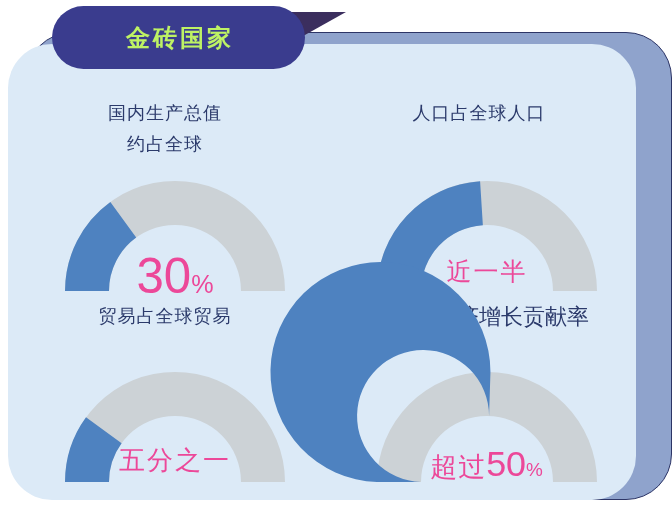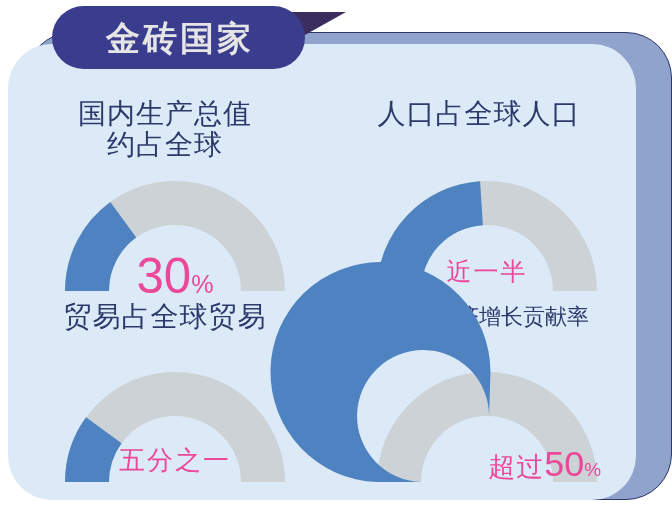--- a/index.html
+++ b/index.html
@@ -75,22 +75,22 @@
     top: 6px;
     width: 253px;
     height: 63px;
     border-radius: 34px;
     background: #3a3c8e;
     display: flex;
     align-items: center;
     justify-content: center;
   }
   .badge-text {
-    color: #e5e5e5;
-    font-size: 34px;
+    color: #bef264;
+    font-size: 24px;
     font-weight: bold;
     letter-spacing: 3px;
     line-height: 1;
     white-space: nowrap;
     padding-left: 3px;
   }
 
   
   .grid {
     position: absolute;
@@ -109,21 +109,21 @@
   .cell-2 { left: 0px;   top: 211px; }
   .cell-3 { left: 314px; top: 211px; }
 
   .cell-title {
     position: absolute;
     left: 0;
     top: 0;
     width: 314px;
     text-align: center;
     color: #2b3a6b;
-    font-size: 28px;
+    font-size: 18px;
     line-height: 31px;
     letter-spacing: 1px;
     white-space: pre-line;
   }
   .cell-0 .cell-title { padding-top: 20px; }
   .cell-1 .cell-title { padding-top: 20px; }
   .cell-2 .cell-title { padding-top: 12px; }
   .cell-3 .cell-title { padding-top: 12px; font-size: 22px; letter-spacing: 0px; }
 
   
@@ -149,21 +149,21 @@
     position: absolute;
     width: 230px;
     text-align: center;
     color: #ec4899;
     white-space: nowrap;
     line-height: 1;
   }
   .cell-0 .gauge-value { left: 52px; top: 173px; font-size: 37px; }
   .cell-1 .gauge-value { left: 50px; top: 181px; font-size: 25px; letter-spacing: 2px; }
   .cell-2 .gauge-value { left: 52px; top: 158px; font-size: 26px; letter-spacing: 2px; }
-  .cell-3 .gauge-value { left: 50px; top: 157px; font-size: 27px; letter-spacing: 1px; text-align: right; }
+  .cell-3 .gauge-value { left: 50px; top: 157px; font-size: 27px; letter-spacing: 1px; }
 
   .gauge-value .big { font-size: 1.33em; letter-spacing: 0; }
   .gauge-value .pct { font-size: 0.70em; }
   .cell-0 .gauge-value .pct { font-size: 0.68em; }
 </style>
 </head>
 <body>
 
 <div id="infographic">
 

